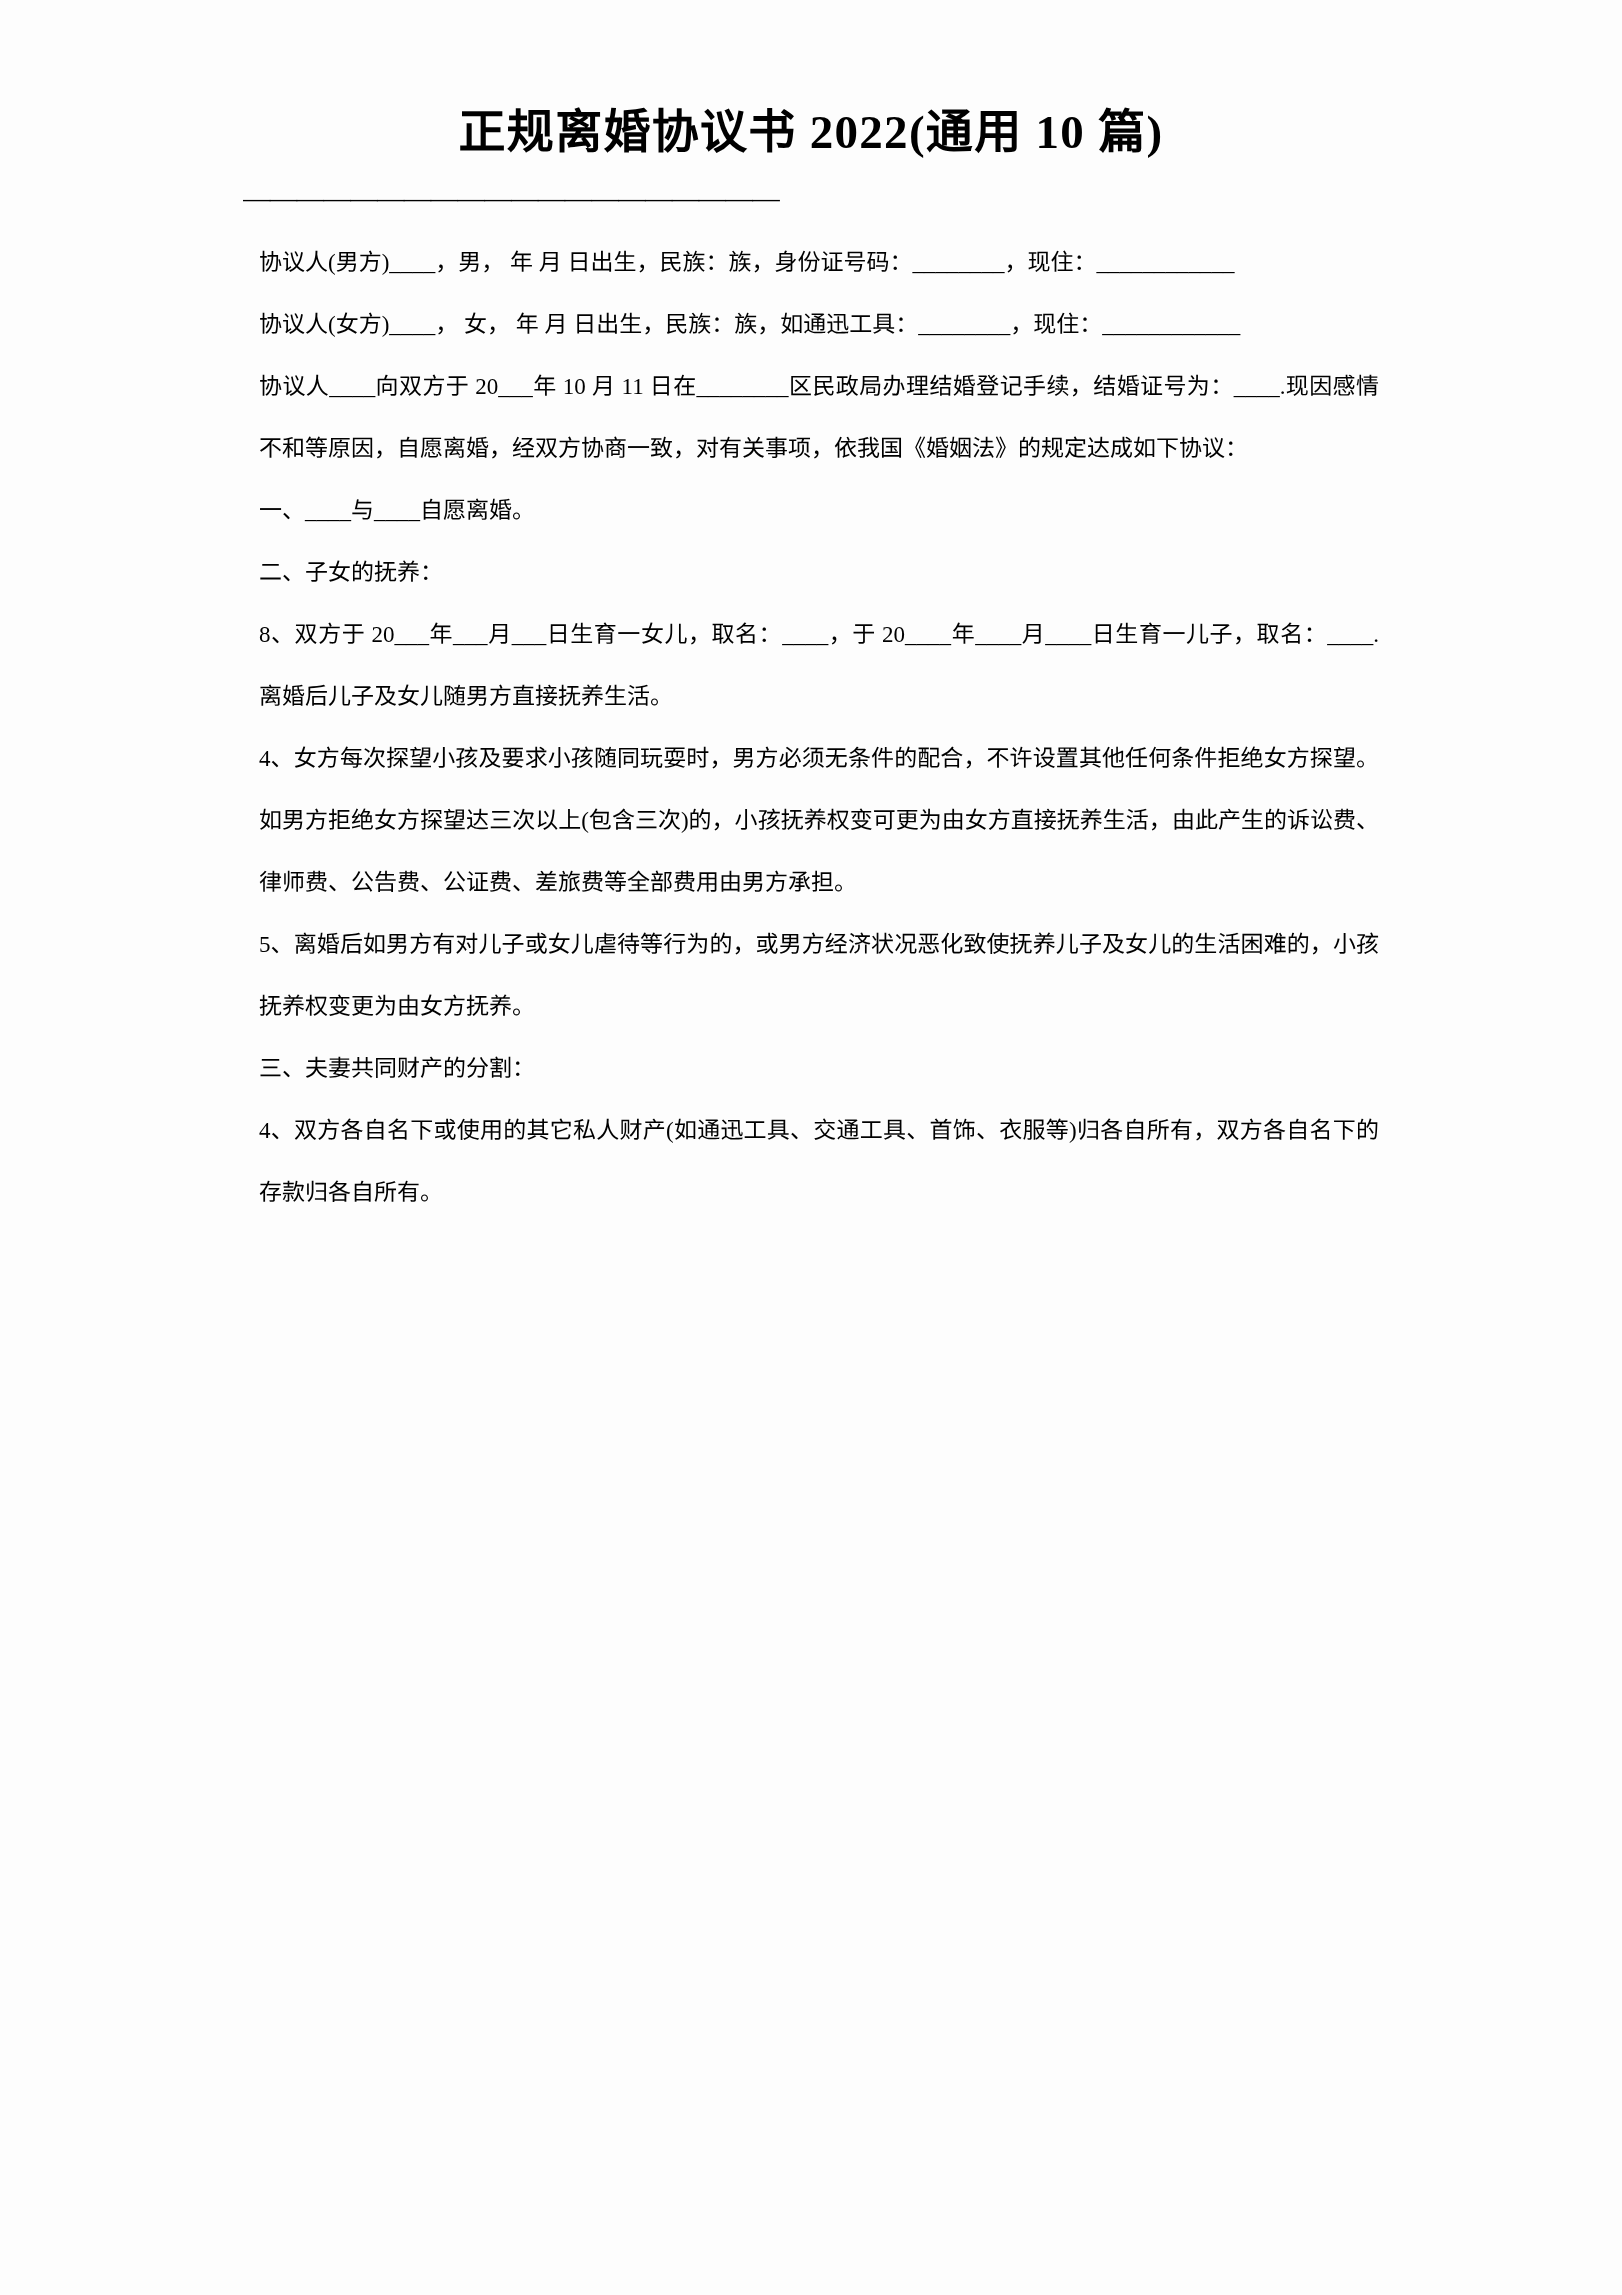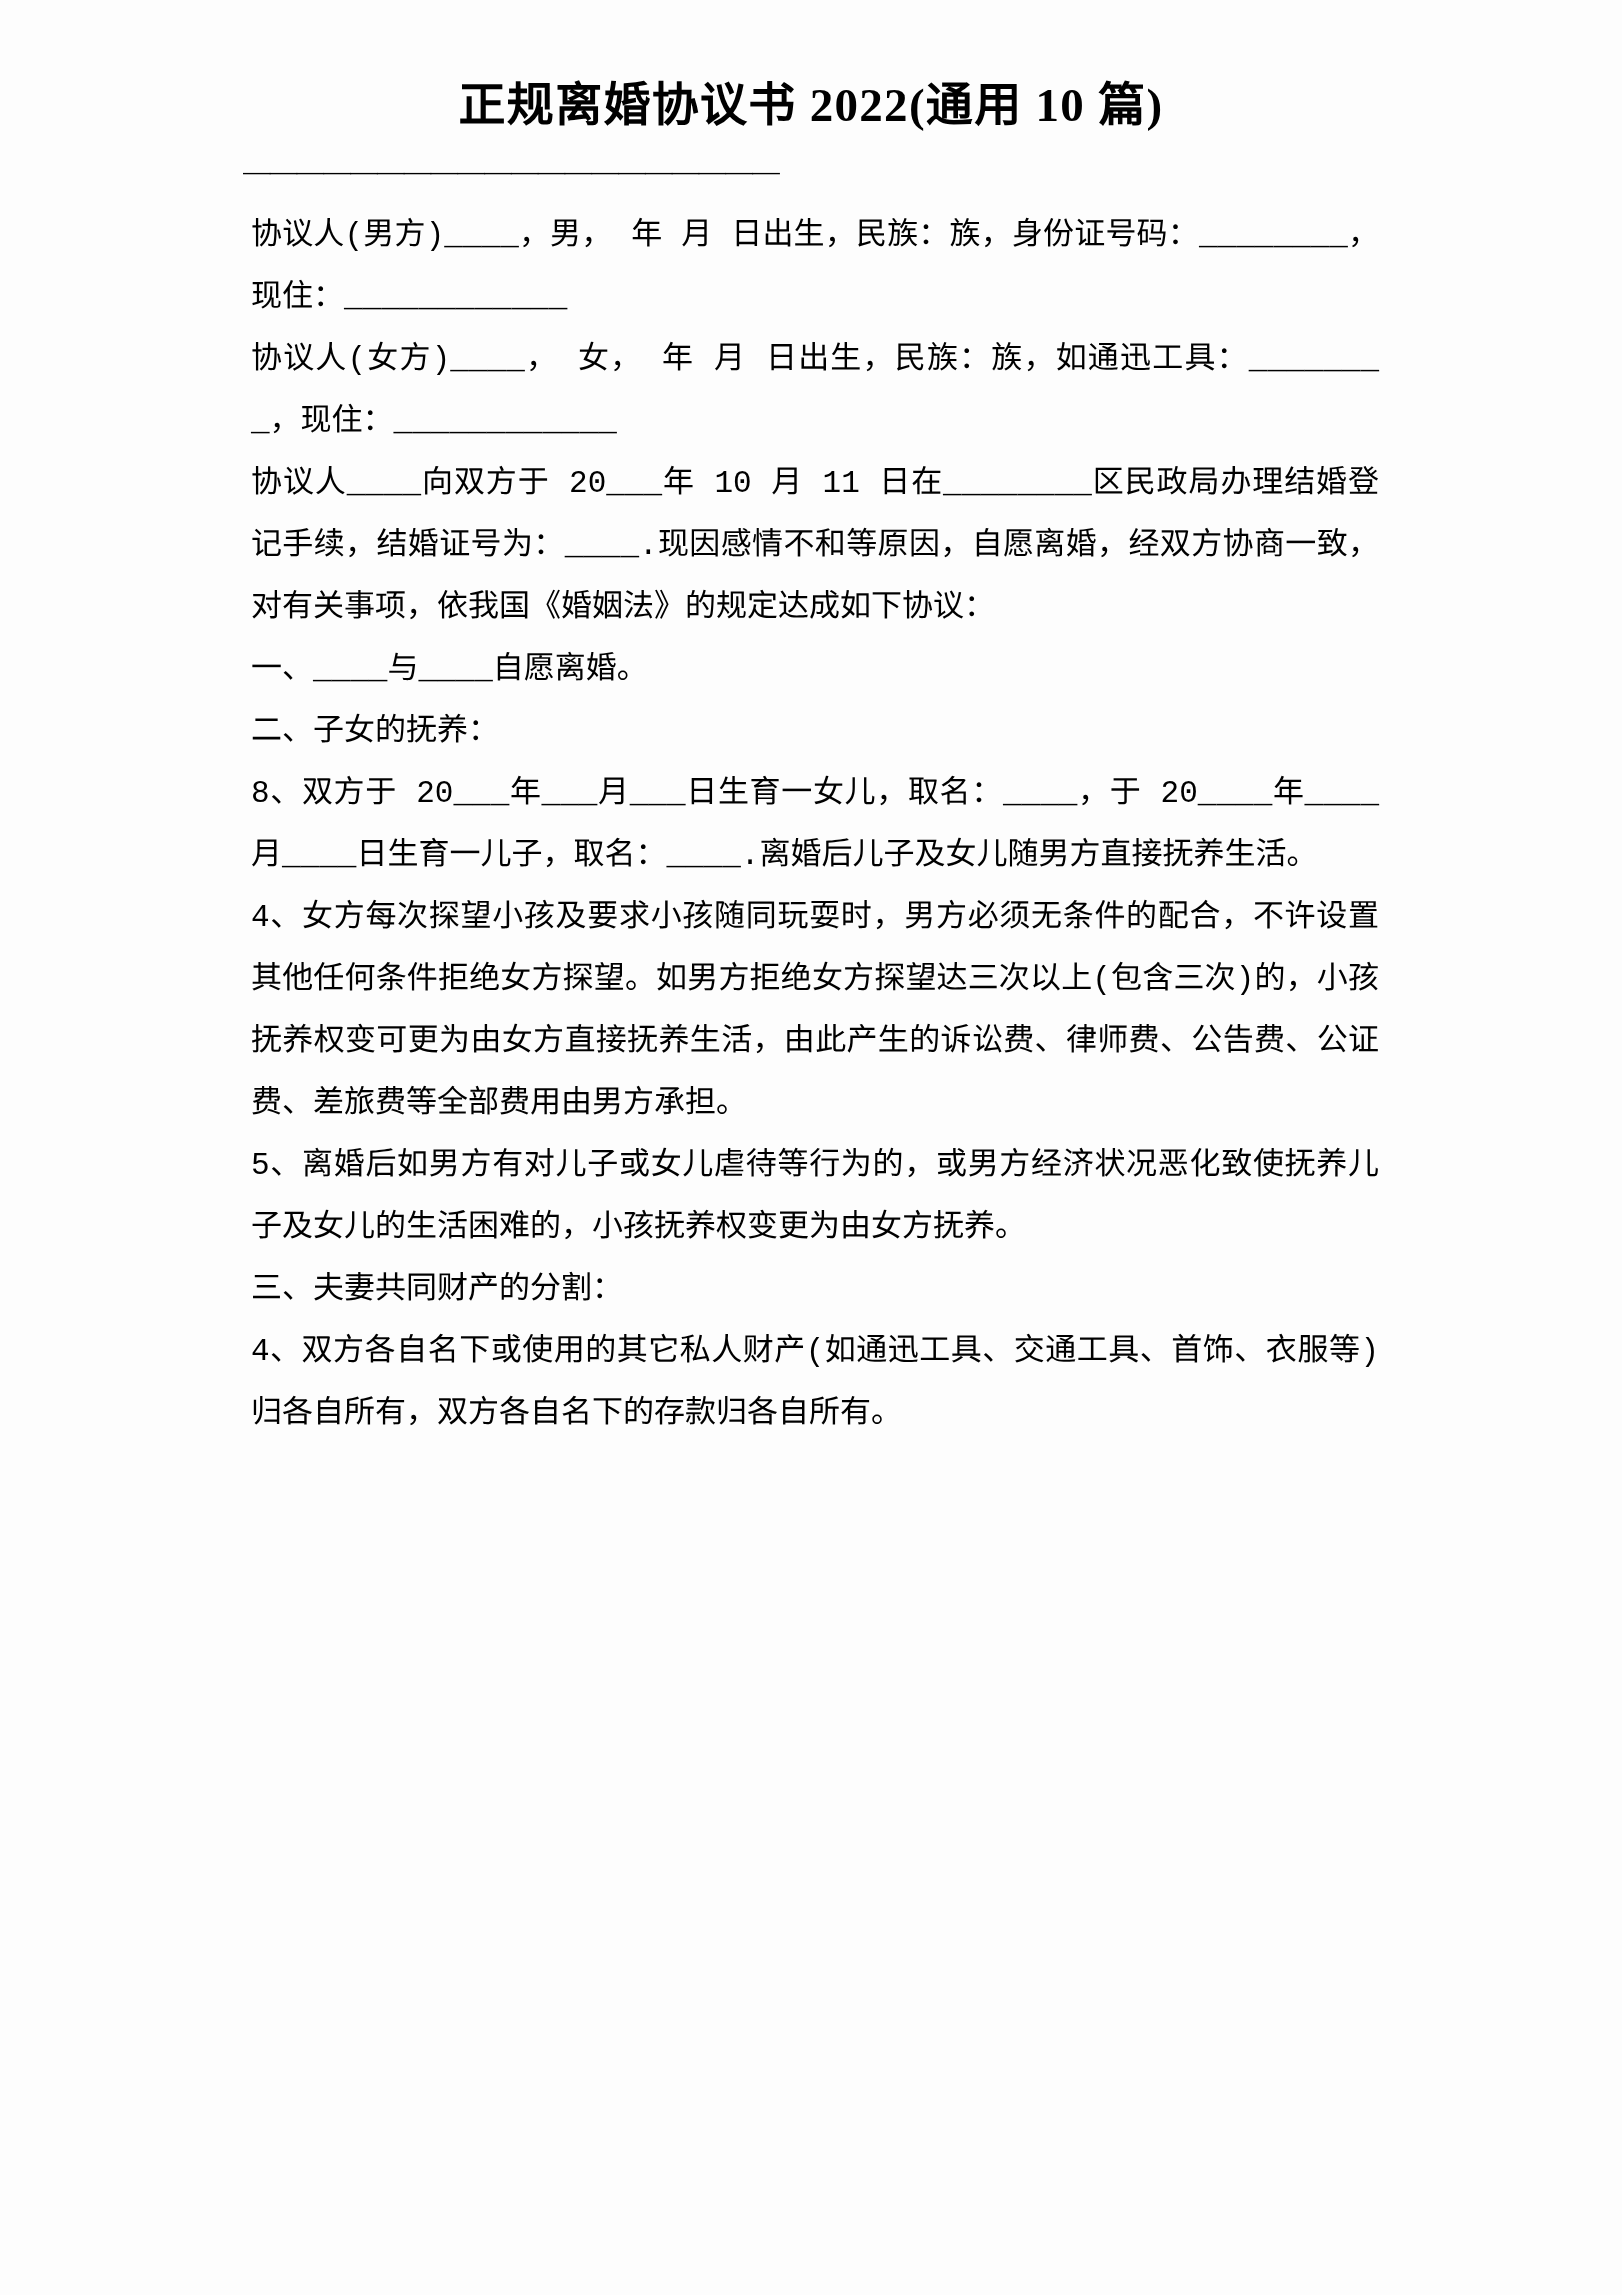--- a/index.html
+++ b/index.html
@@ -23,46 +23,45 @@
     left: 243px;
     top: 0;
     width: 1136px;
   }
   .doc-title {
     font-size: 47px;
     font-weight: bold;
     text-align: center;
     letter-spacing: 1.3px;
     margin: 0;
-    padding-top: 76px;
+    padding-top: 103px;
     line-height: 1.25;
     white-space: nowrap;
   }
   .separator {
     font-size: 27.5px;
     line-height: 1;
     margin: 22px 0 0 0;
     padding: 0;
     letter-spacing: -0.7px;
     white-space: nowrap;
     overflow: hidden;
     height: 31px;
   }
   .body-block {
     margin-top: 17px;
   }
   p.para {
-    font-size: 31px;
+    font-size: 23px;
     line-height: 62px;
-    margin: 0 0 0 8px;
+    margin: 0 0 0 16px;
     padding: 0;
     text-align: justify;
     text-justify: inter-ideograph;
     word-break: break-all;
-    font-family: Liberation Mono, monospace;
   }
 </style>
 </head>
 <body>
 
 <div class="page">
   <div class="content">
 
     <h1 class="doc-title">正规离婚协议书 2022(通用 10 篇)</h1>
 

